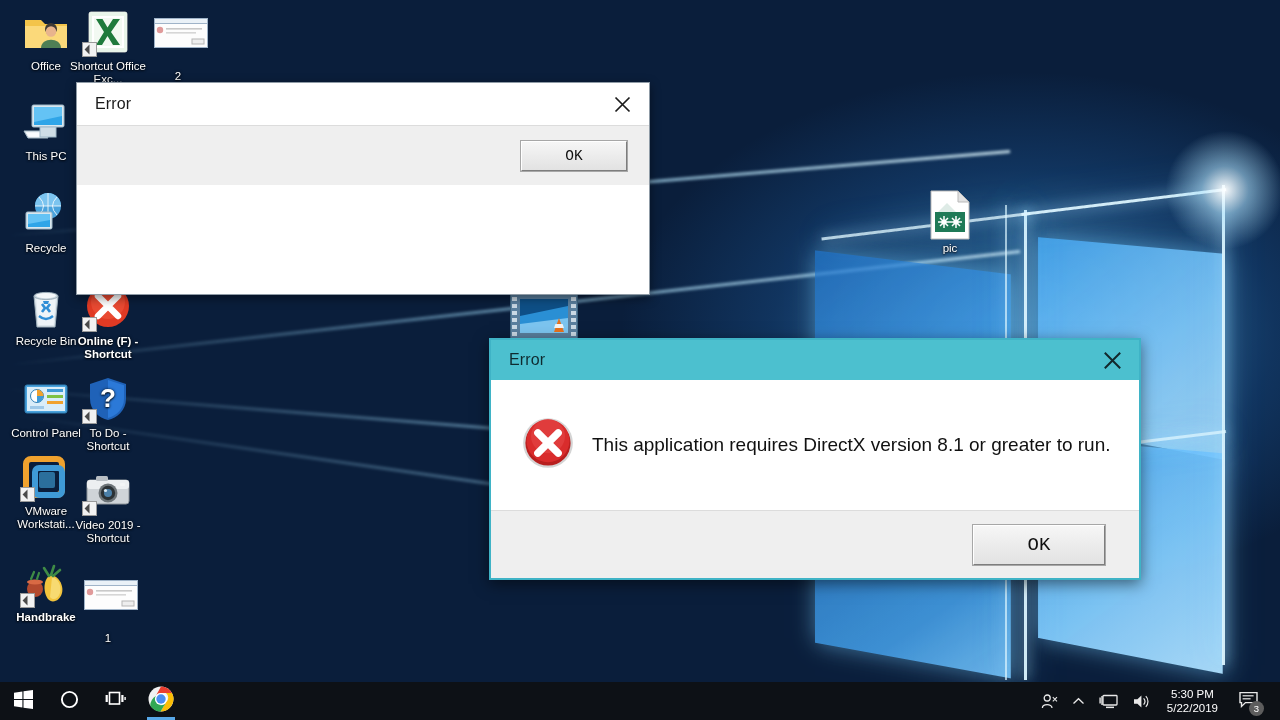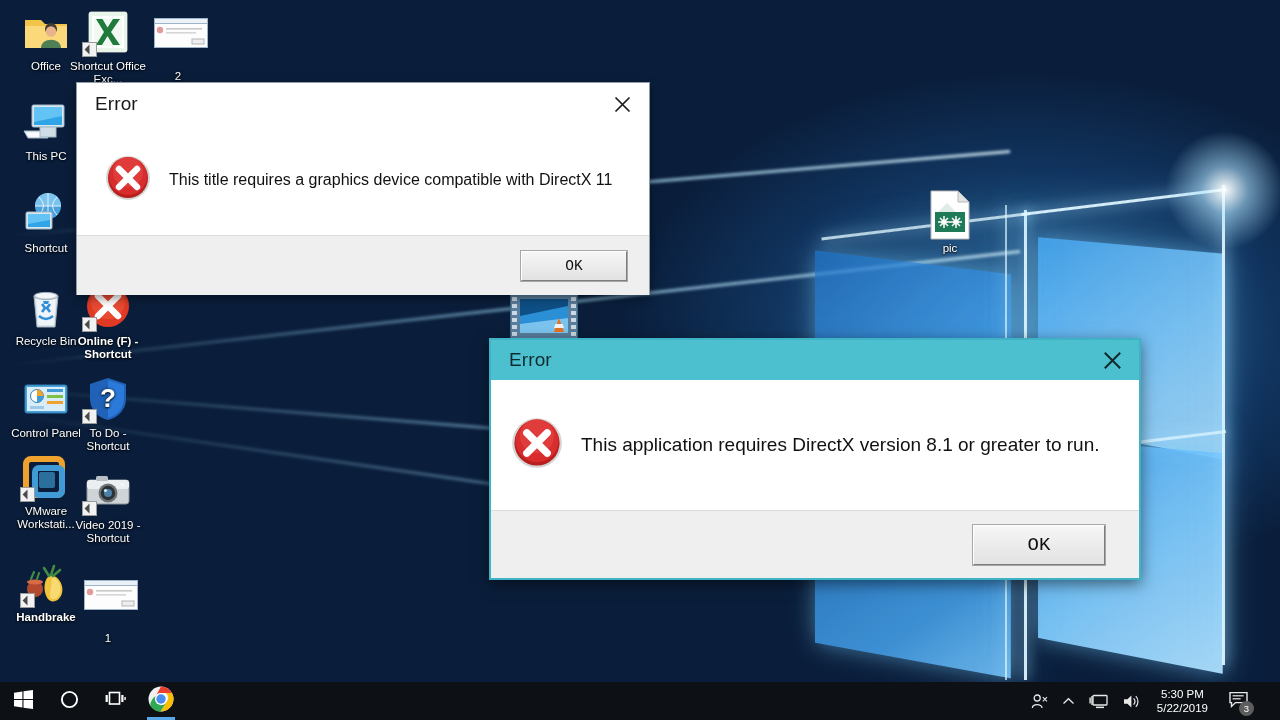--- a/index.html
+++ b/index.html
@@ -89,21 +89,21 @@
     transform: rotate(-45deg);
   }
 
   
   .dialog { position: absolute; }
   .dlg-titlebar {
     display: flex; align-items: center; justify-content: space-between;
     height: 42px;
     padding: 0 8px 0 18px;
   }
-  .dlg-title { font-size: 19px; letter-spacing: 0.1px; }
+  .dlg-title { font-size: 16px; letter-spacing: 0.1px; }
   .dlg-close {
     width: 38px; height: 34px;
     display: flex; align-items: center; justify-content: center;
     cursor: pointer;
   }
   .dlg-close svg { display: block; }
   .dlg-body {
     background: #ffffff;
     display: flex; align-items: center;
     padding: 0 18px;
@@ -141,21 +141,21 @@
   #dialog-directx11 .ok-btn { width: 106px; height: 30px; font-size: 14.5px; }
 
   
   #dialog-directx81 {
     left: 489px; top: 338px; width: 652px; height: 242px;
     background: #ffffff;
     border: 2px solid #3fb3c6;
     box-shadow: 0 4px 14px rgba(0,0,0,0.5);
   }
   #dialog-directx81 .dlg-titlebar { background: #4cc0cf; color: #0f2b30; height: 40px; }
-  #dialog-directx81 .dlg-body { height: 130px; padding-left: 20px; }
+  #dialog-directx81 .dlg-body { height: 130px; padding-left: 31px; }
   #dialog-directx81 .dlg-footer { height: 68px; border-top: 1px solid #dcdcdc; padding-right: 34px; }
   #dialog-directx81 .ok-btn { width: 132px; height: 40px; font-size: 19px; }
   #dialog-directx81 .dlg-msg { font-size: 19px; }
 
   
   #taskbar {
     position: absolute; left: 0; bottom: 0;
     width: 1280px; height: 38px;
     background: #0d1116;
     display: flex; align-items: center;
@@ -167,21 +167,21 @@
     position: relative;
     cursor: pointer;
   }
   .tb-active-underline {
     position: absolute; left: 9px; right: 9px; bottom: 0;
     height: 3px; background: #57a8e8;
   }
   #tray {
     margin-left: auto;
     display: flex; align-items: center; height: 38px;
-    padding-right: 22px;
+    padding-right: 12px;
   }
   .tray-item {
     display: flex; align-items: center; justify-content: center;
     height: 38px; padding: 0 7px;
     cursor: pointer;
   }
   #tb-clock {
     display: flex; flex-direction: column; align-items: center; justify-content: center;
     height: 38px; padding: 0 10px;
     font-size: 11.5px; line-height: 14px;
@@ -273,21 +273,21 @@
       </div>
       <div class="dicon" style="left: 8px; top: 190px;">
         <div class="glyph"><svg width="48" height="48" viewBox="0 0 48 48">
         <circle cx="26" cy="16" r="13" fill="#4aa3dd"></circle>
         <path d="M13 16 A13 13 0 0 1 39 16 Z" fill="#7cc4ef"></path>
         <path d="M13 16 h26 M26 3 v26 M17 7 Q26 16 17 25 M35 7 Q26 16 35 25" stroke="#ffffff" stroke-width="1" fill="none" opacity=".8"></path>
         <rect x="4" y="22" width="26" height="17" rx="1.5" fill="#d9e7ef" stroke="#9fb8c8"></rect>
         <rect x="6" y="24" width="22" height="13" fill="#2fa5e8"></rect>
         <path d="M6 24 L28 24 L28 30 L6 34 Z" fill="#64c3f5"></path>
       </svg></div>
-        <span class="label">Shortcut</span>
+        <span class="label">Recycle</span>
       </div>
       <div class="dicon" style="left: 8px; top: 283px;">
         <div class="glyph"><svg width="48" height="48" viewBox="0 0 48 48">
         <path d="M12 13 L36 13 L33 44 L15 44 Z" fill="#dde6ec" stroke="#9fb0bb"></path>
         <path d="M14 13 L34 13 L31.6 42 L16.4 42 Z" fill="#eef4f8"></path>
         <ellipse cx="24" cy="13" rx="12" ry="3.6" fill="#c8d6df" stroke="#9fb0bb"></ellipse>
         <ellipse cx="24" cy="12.6" rx="10" ry="2.7" fill="#f4f8fb"></ellipse>
         <path d="M20 21 l3 4 -3 4 M28 21 l-3 4 3 4" stroke="#2f8ed6" stroke-width="2.6" fill="none"></path>
         <path d="M21 18 h6 l-1 3 h-4 z" fill="#2f8ed6"></path>
         <path d="M17 33 q7 6 14 0" stroke="#2f8ed6" stroke-width="2.4" fill="none"></path>
@@ -412,32 +412,20 @@
 
   <div class="dialog" id="dialog-directx11">
     <div class="dlg-titlebar">
       <span class="dlg-title">Error</span>
       <span class="dlg-close" title="Close">
         <svg width="17" height="17" viewBox="0 0 17 17" aria-hidden="true">
           <path d="M1.5 1.5 L15.5 15.5 M15.5 1.5 L1.5 15.5" stroke="#1c1c1c" stroke-width="1.7" fill="none"></path>
         </svg>
       </span>
     </div>
-    <div class="dlg-body">
-      <span class="err-icon">
-        <svg width="46" height="46" viewBox="0 0 46 46" aria-hidden="true">
-          <circle cx="23" cy="23" r="22" fill="#d4d4d4"></circle>
-          <circle cx="23" cy="23" r="20" fill="#b81f1f"></circle>
-          <circle cx="23" cy="21" r="19" fill="#d92c2c"></circle>
-          <circle cx="23" cy="17" r="15" fill="#e64b4b" opacity="0.55"></circle>
-          <path d="M14 14 L32 32 M32 14 L14 32" stroke="#ffffff" stroke-width="6.5" stroke-linecap="round" fill="none"></path>
-        </svg>
-      </span>
-      <span class="dlg-msg">This title requires a graphics device compatible with DirectX 11</span>
-    </div>
     <div class="dlg-footer">
       <button class="ok-btn">OK</button>
     </div>
   </div>
 
   <div class="dialog" id="dialog-directx81">
     <div class="dlg-titlebar">
       <span class="dlg-title">Error</span>
       <span class="dlg-close" title="Close">
         <svg width="19" height="19" viewBox="0 0 19 19" aria-hidden="true">

